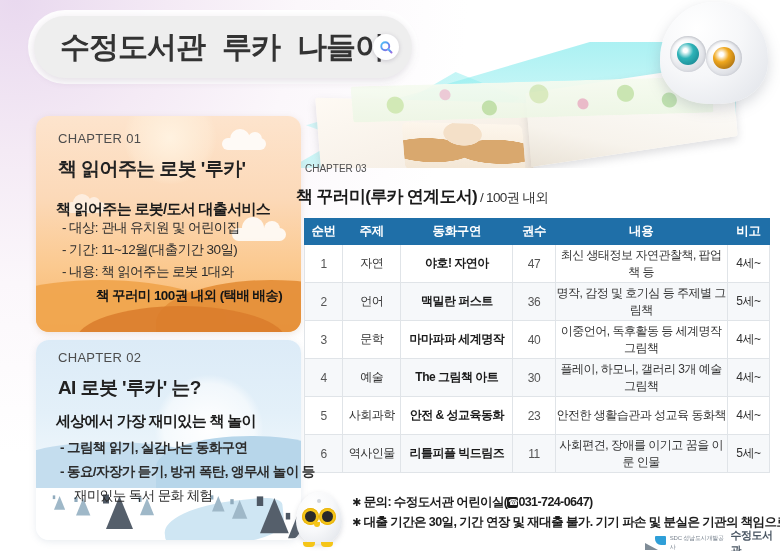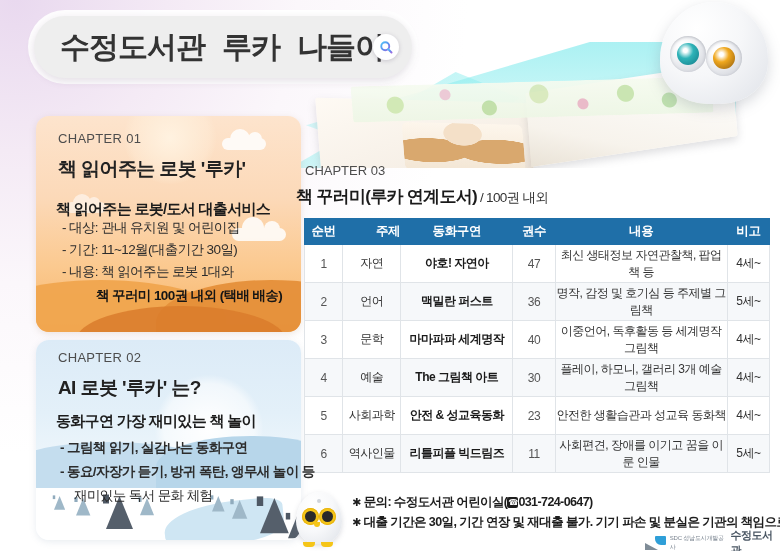--- a/index.html
+++ b/index.html
@@ -181,42 +181,42 @@
   .tree.lt i { background:#90abbd; }
 
   
   .chap-label { font-size:13px; color:#4d4d4d; letter-spacing:.3px; }
   .chap-title { font-size:19px; font-weight:bold; color:#222; letter-spacing:-.6px; }
   .chap-sub   { font-size:15px; font-weight:bold; color:#1c1c1c; letter-spacing:-.7px; }
   .chap-li    { font-size:13.5px; color:#2c2c2c; letter-spacing:-.6px; line-height:1.55; }
   .txt { position:absolute; z-index:4; }
 
   
-  #ch03-label { position:absolute; left:305px; top:163px; font-size:13px; color:#4d4d4d; }
+  #ch03-label { position:absolute; left:305px; top:163px; font-size:10px; color:#4d4d4d; }
   #ch03-title {
     position:absolute; left:296px; top:185px; font-size:17px; font-weight:bold;
     color:#1a1a1a; letter-spacing:-.7px; white-space:nowrap;
   }
   #ch03-title .small { font-size:13.5px; font-weight:normal; color:#333; }
   #book-table {
     position:absolute; left:304px; top:218px; width:466px;
     border-collapse:collapse; font-size:12px;
   }
   #book-table th {
     background:#1f6fa8; color:#ffffff; font-weight:bold; font-size:12.5px;
     height:26px; border:1px solid #1f6fa8; letter-spacing:-.4px;
   }
   #book-table td {
     height:38px; border:1px solid #e0e4e8; text-align:center; color:#333;
     letter-spacing:-.5px; background:#ffffff;
   }
   #book-table tr.alt td { background:#f6f8fa; }
   #book-table td.c-series { font-weight:bold; color:#1a1a1a; }
   #book-table td.c-no { color:#555; }
-  .w-no{width:38px;} .w-topic{width:58px;text-align:right;} .w-series{width:112px;}
+  .w-no{width:38px;} .w-topic{width:58px;} .w-series{width:112px;}
   .w-cnt{width:42px;} .w-desc{width:172px;} .w-note{width:42px;}
 
   
   #owl { position:absolute; left:292px; top:492px; width:54px; height:56px; }
   #owl-body {
     position:absolute; left:4px; top:0; width:46px; height:52px;
     background:radial-gradient(ellipse at 36% 26%, #ffffff 0%, #f7f8fa 48%, #dde1e7 100%);
     border-radius:50% 50% 44% 44%/56% 56% 44% 44%;
     box-shadow:0 2px 5px rgba(120,125,140,.25);
   }
@@ -345,21 +345,21 @@
         <b></b>
         <i></i>
       </div>
     <div class="tree" style="left:252px; bottom:26px; transform:scale(1.1);">
         <b></b>
         <i></i>
       </div>
   </div>
   <div class="txt chap-label" style="left:58px; top:350px;">CHAPTER 02</div>
   <div class="txt chap-title" style="left:58px; top:375px;">AI 로봇 '루카' 는?</div>
-  <div class="txt chap-sub" style="left:56px; top:412px;">동화구연 가장 재미있는 책 놀이</div>
+  <div class="txt chap-sub" style="left:56px; top:412px;">세상에서 가장 재미있는 책 놀이</div>
   <div class="txt chap-li" style="left:60px; top:438px; font-weight:bold;">- 그림책 읽기, 실감나는 동화구연</div>
   <div class="txt chap-li" style="left:74px; top:486px;">재미있는  독서 문화 체험</div>
   <div class="txt chap-li" style="left:60px; top:462px; font-weight:bold;">- 동요/자장가 듣기, 방귀 폭탄, 앵무새 놀이 등</div>
 
   <div id="ch03-label">CHAPTER 03</div>
   <div id="ch03-title">
     <span>책 꾸러미(루카 연계도서)</span><span class="small"> / 100권 내외</span>
   </div>
 
   <table id="book-table">

